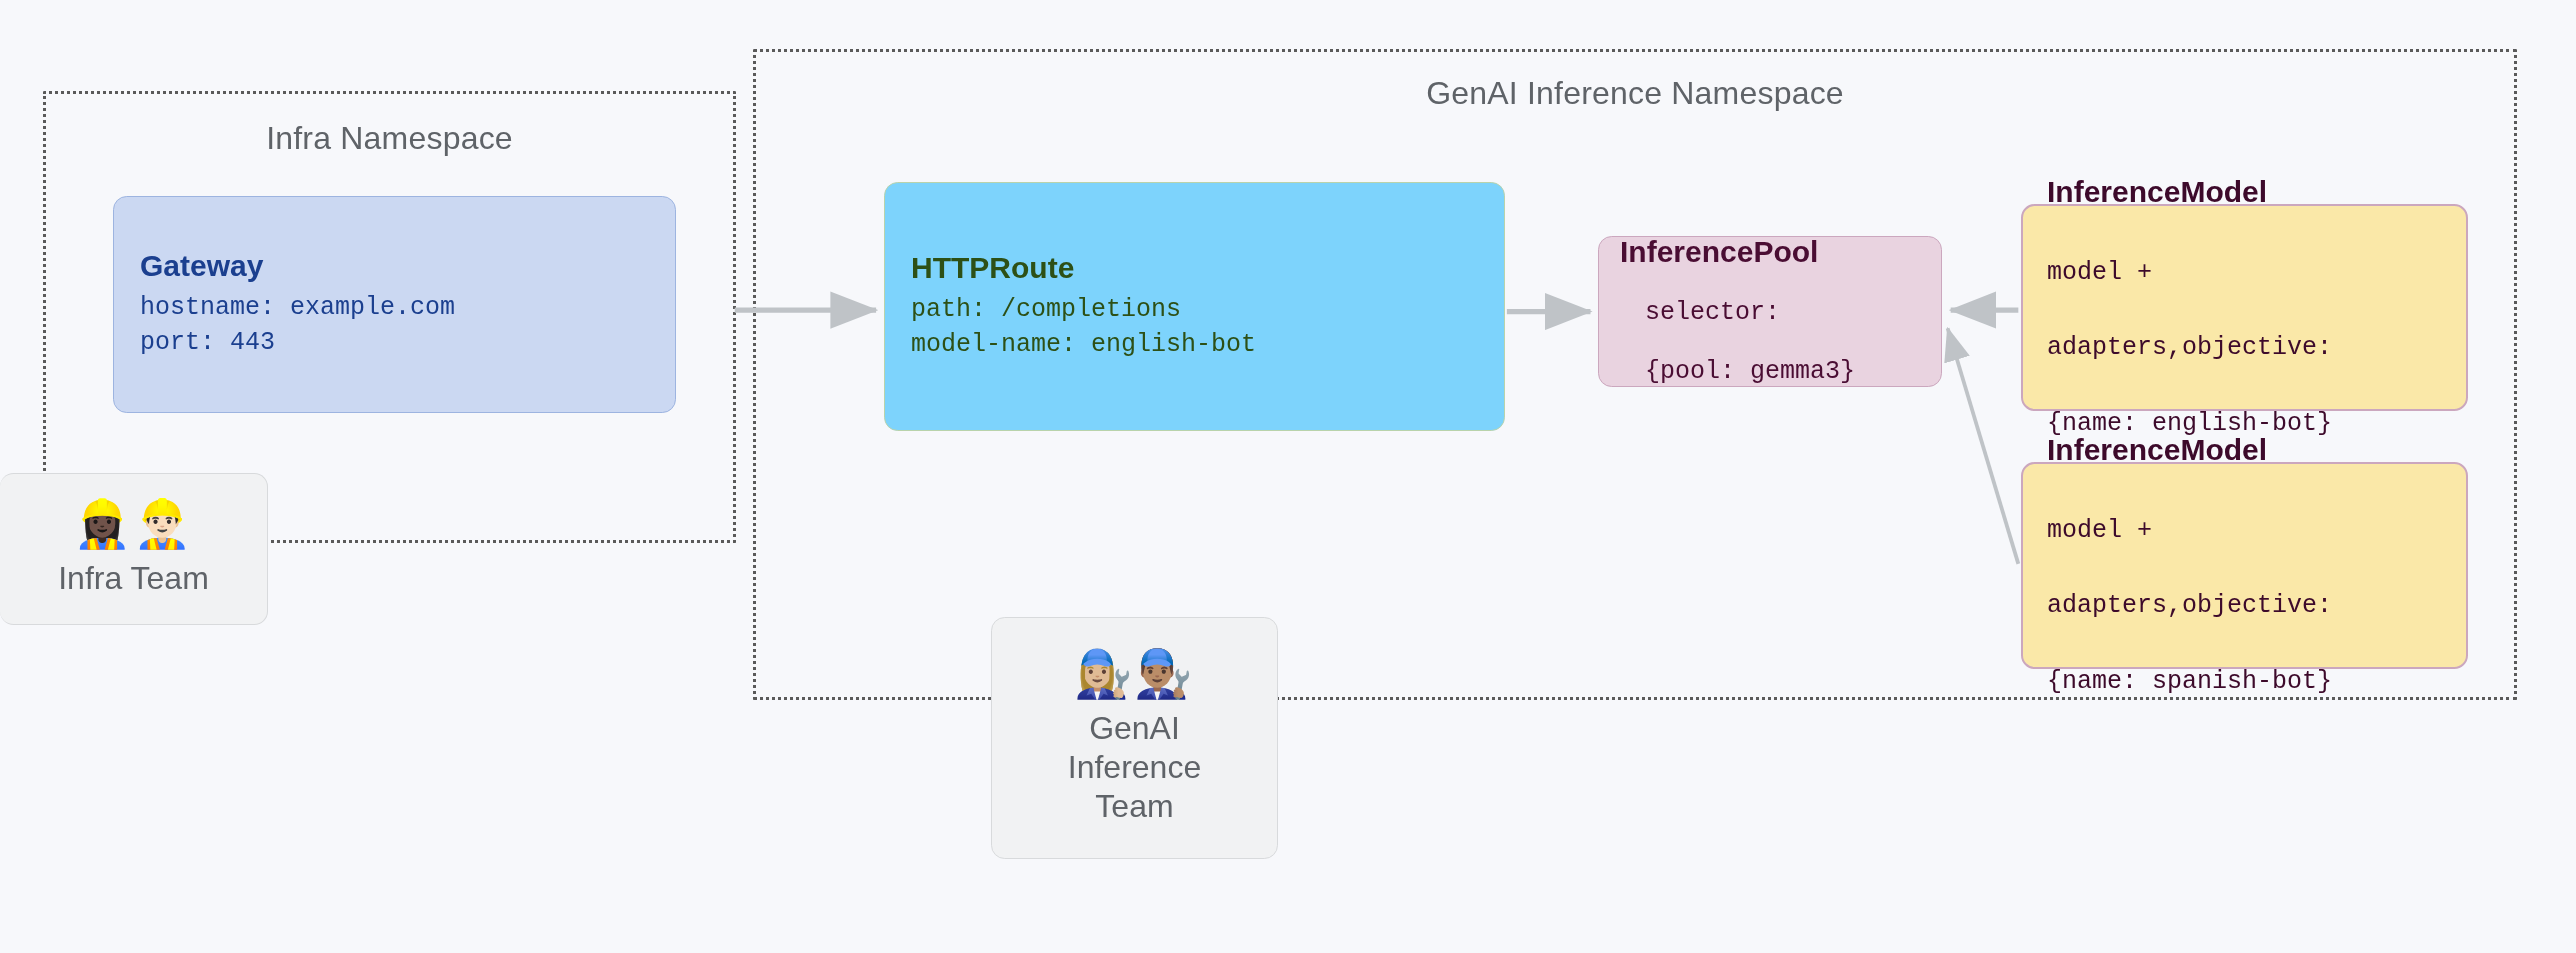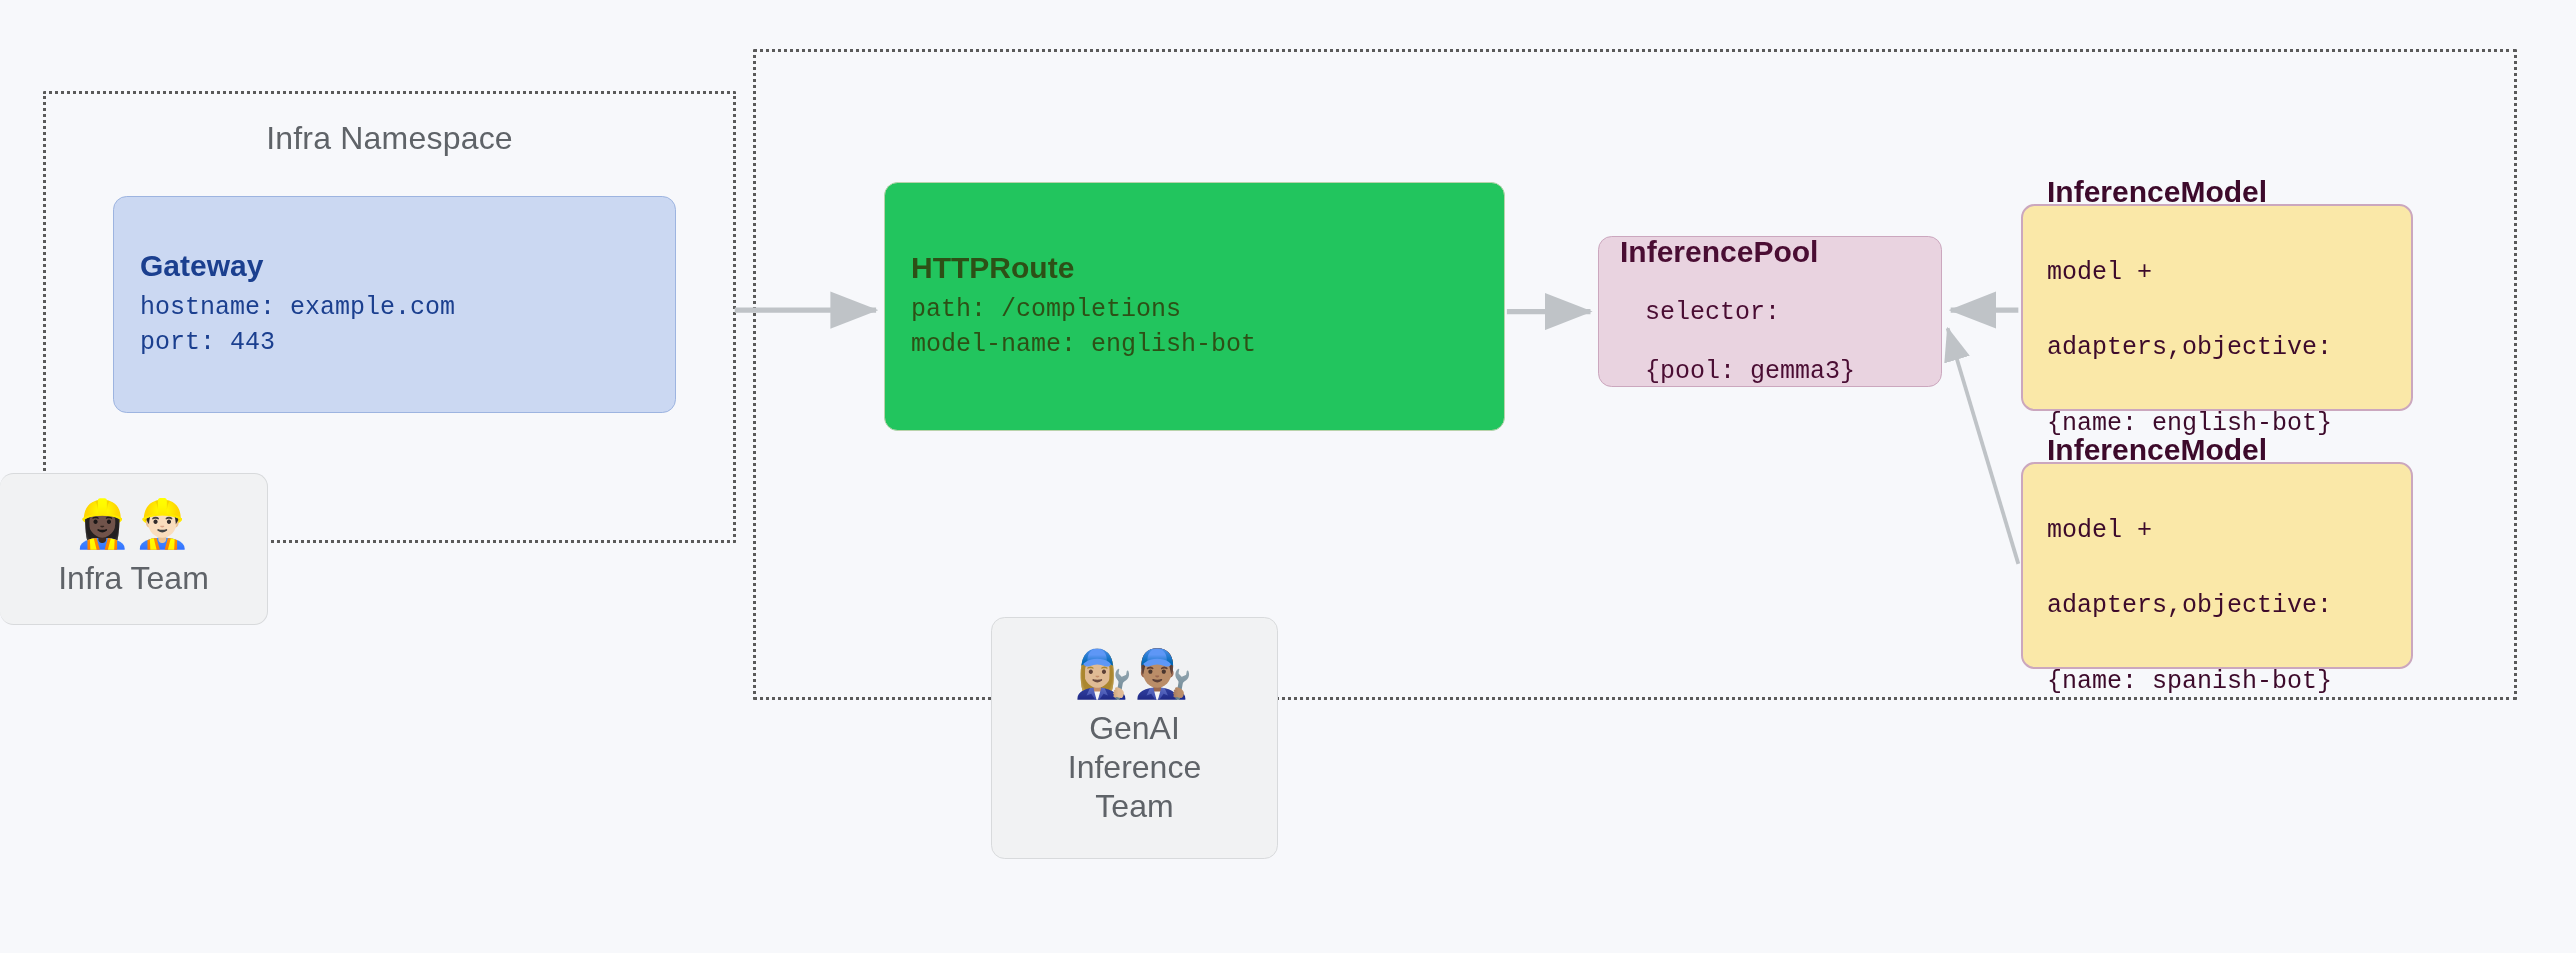--- a/index.html
+++ b/index.html
@@ -67,38 +67,38 @@
   #node-gateway {
     left: 113px; top: 196px; width: 563px; height: 217px;
     background: #cbd8f2;
     border: 1.5px solid #9db4e0;
   }
   #node-gateway .n-title { color: #1b3f8f; }
   #node-gateway .n-line  { color: #1b3f8f; }
 
   #node-httproute {
     left: 884px; top: 182px; width: 621px; height: 249px;
-    background: #22c55e;
+    background: #7dd3fc;
     border: 1.5px solid #b9d3ab;
   }
   #node-httproute .n-title { color: #2d5016; }
   #node-httproute .n-line  { color: #2d5016; }
 
   #node-pool {
     left: 1598px; top: 236px; width: 344px; height: 151px;
     background: #e9d3e0;
     border: 1.5px solid #cba7be;
     padding: 13.7px 21px;
     gap: 23px;
   }
   #node-pool .n-title { color: #4a0d33; font-size: 30px; margin-bottom: 3px; }
   #node-pool .n-line  { color: #4a0d33; margin-left: 25px; }
 
   .node-model {
-    width: 392px; height: 207px;
+    width: 447px; height: 207px;
     background: #fae8a8;
     border: 2.3px solid #cba7be;
     padding: 16.7px 24px;
   }
   .node-model .n-title { color: #3d0a2b; }
   .node-model .n-line  { color: #3d0a2b; margin-top: 40px; }
   #node-model-english { left: 2021px; top: 204px; }
   #node-model-spanish { left: 2021px; top: 462px; }
 
   
@@ -141,20 +141,21 @@
 </style>
 </head>
 <body>
 
 <div id="canvas">
 
   <div class="ns-box" id="ns-infra"></div>
   <div class="ns-title" id="ns-infra-title">Infra Namespace</div>
 
   <div class="ns-box" id="ns-genai"></div>
+  <div class="ns-title" id="ns-genai-title">GenAI Inference Namespace</div>
 
   <svg id="connectors" viewBox="0 0 3388 1254" xmlns="http://www.w3.org/2000/svg">
     <defs>
       <marker id="arrowhead" markerWidth="9" markerHeight="7" refX="8.6" refY="3.5" orient="auto" markerUnits="strokeWidth">
         <polygon points="0 0, 9 3.5, 0 7" fill="#bfc3c7"></polygon>
       </marker>
     </defs>
 
     <g>
       <line x1="966" y1="408" x2="1152" y2="408" stroke="#bfc3c7" stroke-width="7" marker-end="url(#arrowhead)"></line>

